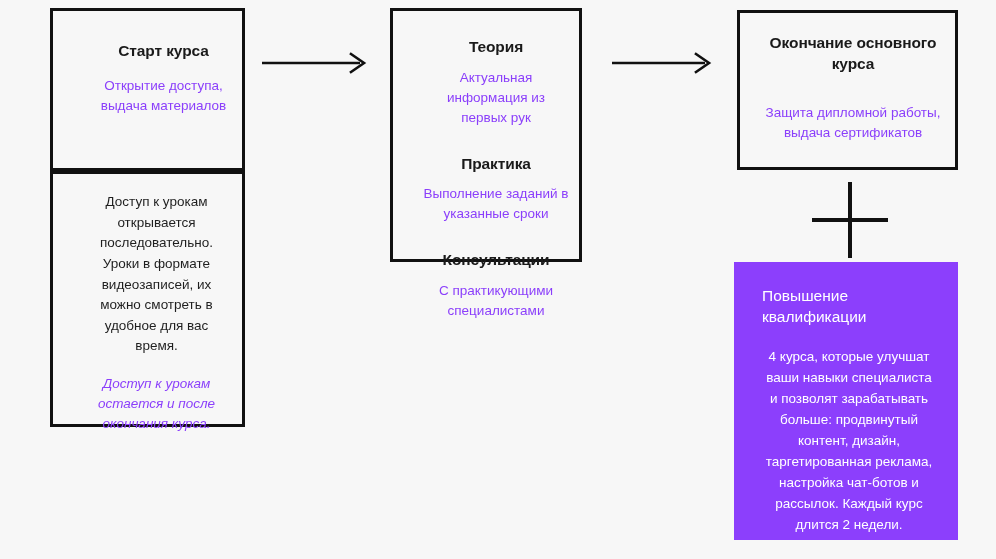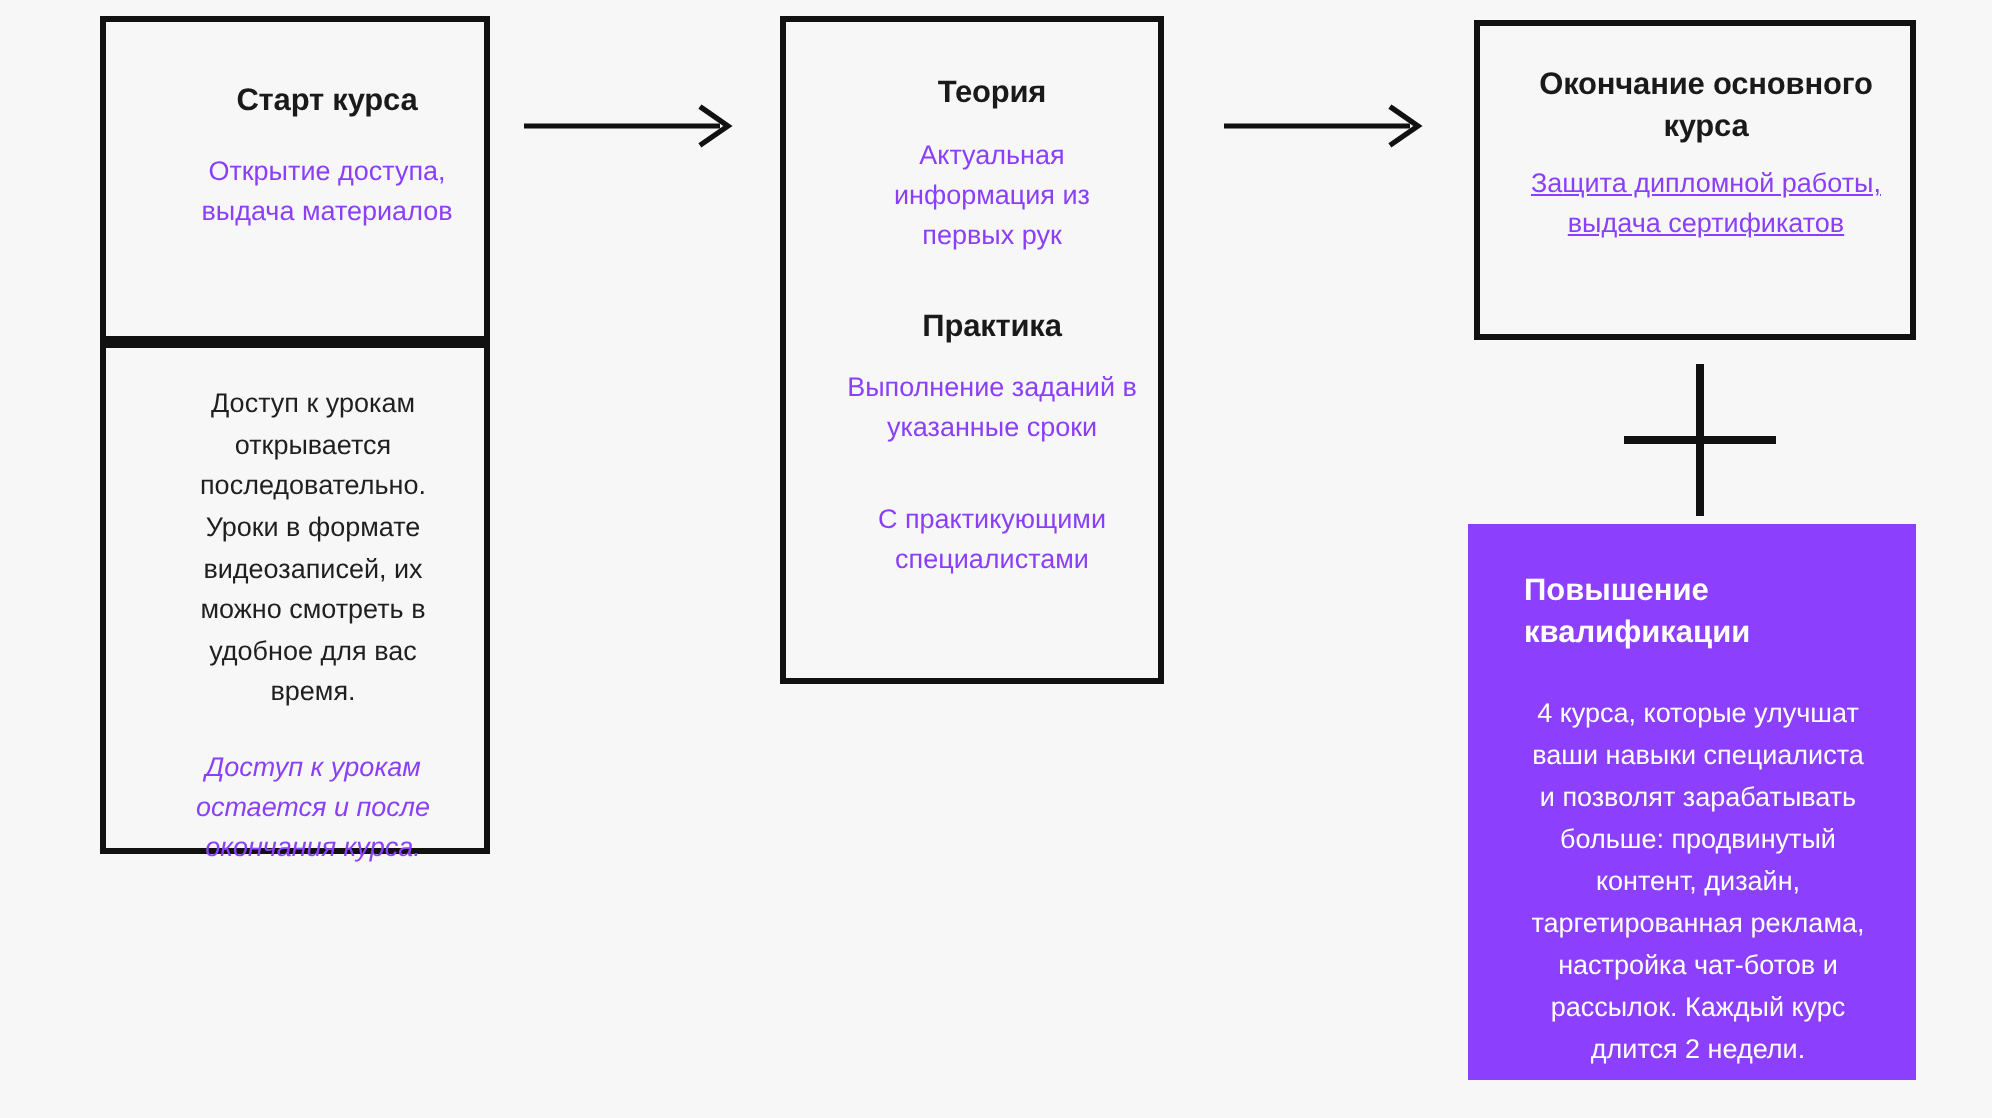--- a/index.html
+++ b/index.html
@@ -48,21 +48,21 @@
   }
   .body-dark {
     font-size: 13.5px;
     font-weight: normal;
     color: #1f1f1f;
     line-height: 1.53;
     margin: 0;
   }
   .heading-white {
     font-size: 15.5px;
-    font-weight: bold;
+    font-weight: normal;
     color: #ffffff;
     line-height: 1.33;
     margin: 0;
   }
   .body-white {
     font-size: 13.5px;
     font-weight: normal;
     color: #ffffff;
     line-height: 1.55;
     margin: 0;
@@ -91,40 +91,40 @@
   #node-access .inner {
     padding: 18px 14px 0 32px;
   }
   #node-access .sub { margin-top: 17px; font-style: italic; }
 
   
   #node-middle {
     left: 390px;
     top: 8px;
     width: 192px;
-    height: 334px;
+    height: 254px;
   }
   #node-middle .inner {
     padding: 26px 10px 0 30px;
   }
   #node-middle .group { margin-bottom: 26px; }
   #node-middle .group:last-child { margin-bottom: 0; }
   #node-middle .sub { margin-top: 10px; }
 
   
   #node-finish {
     left: 737px;
     top: 10px;
     width: 221px;
     height: 160px;
   }
   #node-finish .inner {
     padding: 20px 14px 0 25px;
   }
-  #node-finish .sub { margin-top: 8px; text-decoration: underline; }
+  #node-finish .sub { margin-top: 29px; }
 
   
   #node-upskill {
     left: 734px;
     top: 262px;
     width: 224px;
     height: 278px;
   }
   #node-upskill .inner {
     padding: 24px 22px 0 28px;
@@ -191,20 +191,21 @@
     <div class="inner">
       <div class="group">
         <p class="heading">Теория</p>
         <p class="sub">Актуальная информация из первых рук</p>
       </div>
       <div class="group">
         <p class="heading">Практика</p>
         <p class="sub">Выполнение заданий в указанные сроки</p>
       </div>
       <div class="group">
+        <p class="heading">Консультации</p>
         <p class="sub">С практикующими специалистами</p>
       </div>
     </div>
   </div>
 
   <div class="arrow" id="arrow-2">
     <svg width="110" height="22" viewBox="0 0 110 22" xmlns="http://www.w3.org/2000/svg">
       <line x1="2" y1="11" x2="95" y2="11" stroke="#111111" stroke-width="2.6"></line>
       <polyline points="86,2 99,11 86,20" fill="none" stroke="#111111" stroke-width="2.6" stroke-linecap="square" stroke-linejoin="miter"></polyline>
     </svg>

